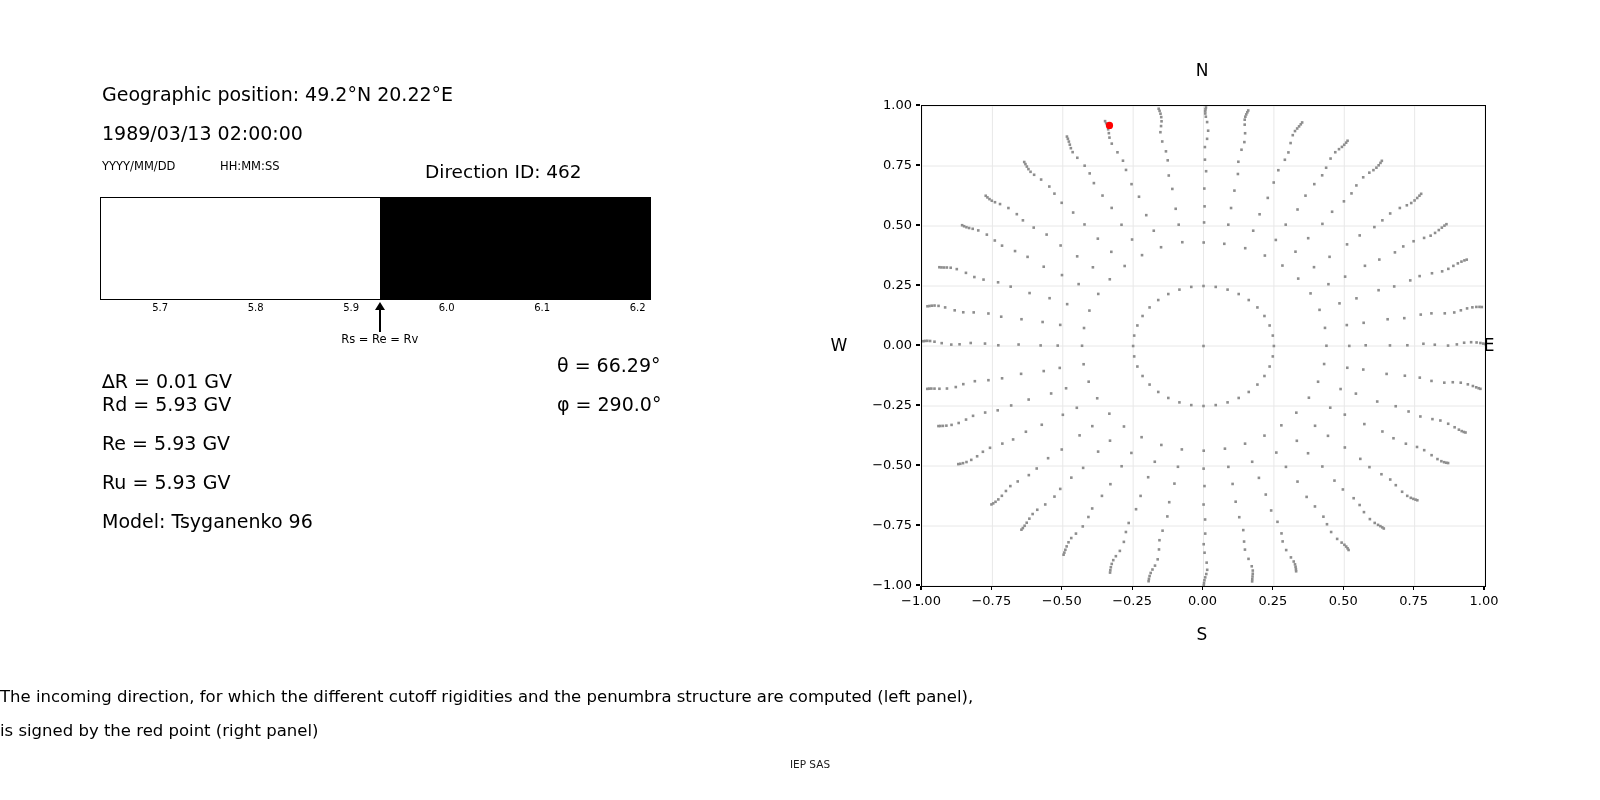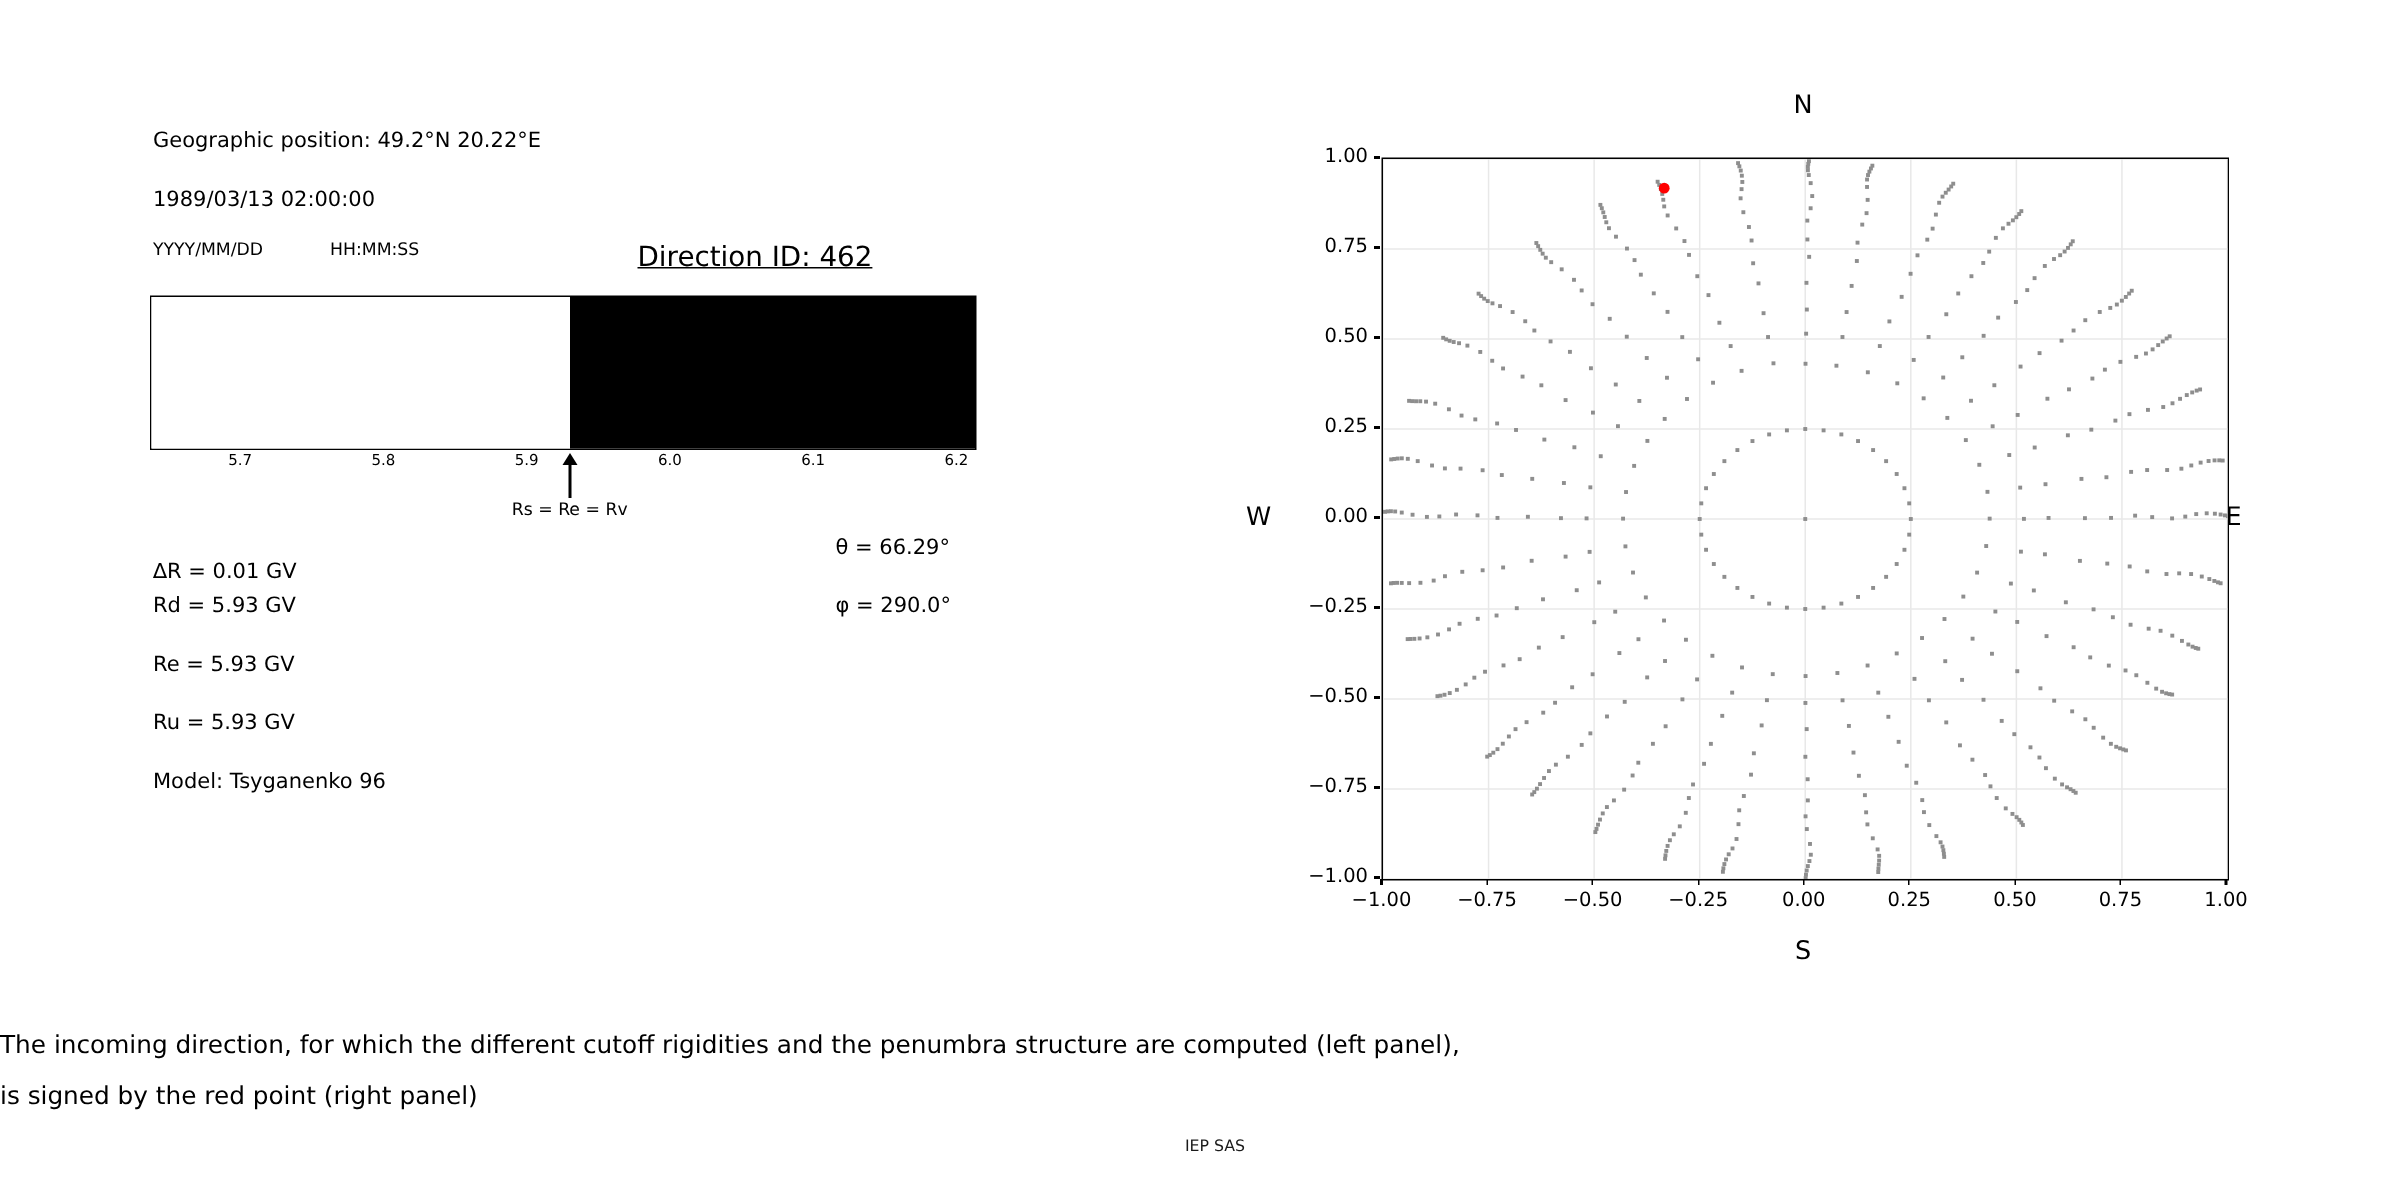--- a/index.html
+++ b/index.html
@@ -1,21 +1,21 @@
 <!DOCTYPE html>
 <html><head>
 <meta charset="utf-8">
 <style>
   html,body{margin:0;padding:0;background:#ffffff;}
   body{width:1600px;height:800px;position:relative;overflow:hidden;
        font-family:"DejaVu Sans",sans-serif;color:#000;}
   .abs{position:absolute;}
 
   
-  .t16{font-size:14px;line-height:19px;white-space:nowrap;text-align:right;}
+  .t16{font-size:19px;line-height:19px;white-space:nowrap;text-align:right;}
   .t11{font-size:11.5px;line-height:13px;white-space:nowrap;}
   .t18{font-size:18.5px;line-height:21px;white-space:nowrap;}
 
   
   .bar-box{left:100px;top:197px;width:551px;height:103px;border:1.6px solid #000;
            background:#fff;box-sizing:border-box;}
   .bar-seg{position:absolute;top:0;bottom:0;}
   .bar-tick-row{left:100px;top:302px;width:551px;height:18px;}
   .bar-tick-label{position:absolute;top:0;transform:translateX(-50%);
                   font-size:10px;white-space:nowrap;}
@@ -45,21 +45,21 @@
 <body>
 
 <div class="abs t16" style="left:102px;top:85px;">Geographic position: 49.2°N 20.22°E</div>
 
 <div class="abs t16" style="left:102px;top:124px;">1989/03/13 02:00:00</div>
 
 <div class="abs t11" style="left:102px;top:160px;">YYYY/MM/DD</div>
 
 <div class="abs t11" style="left:220px;top:160px;">HH:MM:SS</div>
 
-<div class="abs t18" style="left:425px;top:161px;text-decoration:underline;">Direction ID: 462</div>
+<div class="abs t18" style="left:425px;top:161px;">Direction ID: 462</div>
 
 <div class="abs bar-box">
     <div class="bar-seg" style="left: 0%; width: 50.7799%; background: rgb(255, 255, 255);"></div>
     <div class="bar-seg" style="left: 50.7799%; width: 49.2201%; background: rgb(0, 0, 0);"></div>
   </div>
 <div class="abs bar-tick-row">
     <span class="bar-tick-label" style="left: 10.9185%;">5.7</span>
     <span class="bar-tick-label" style="left: 28.2496%; text-align: right;">5.8</span>
     <span class="bar-tick-label" style="left: 45.5806%;">5.9</span>
     <span class="bar-tick-label" style="left: 62.9116%;">6.0</span>

